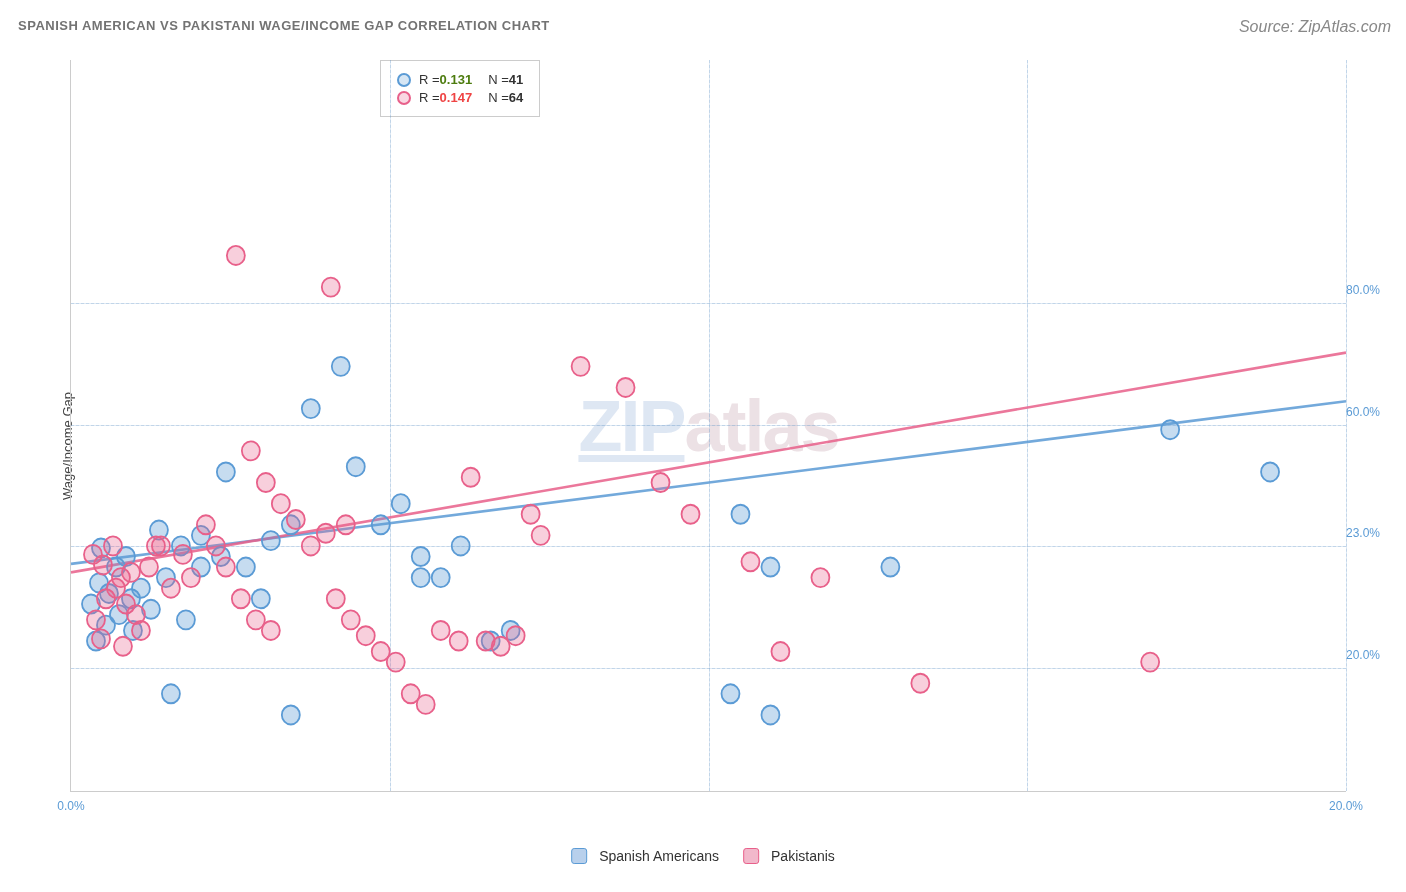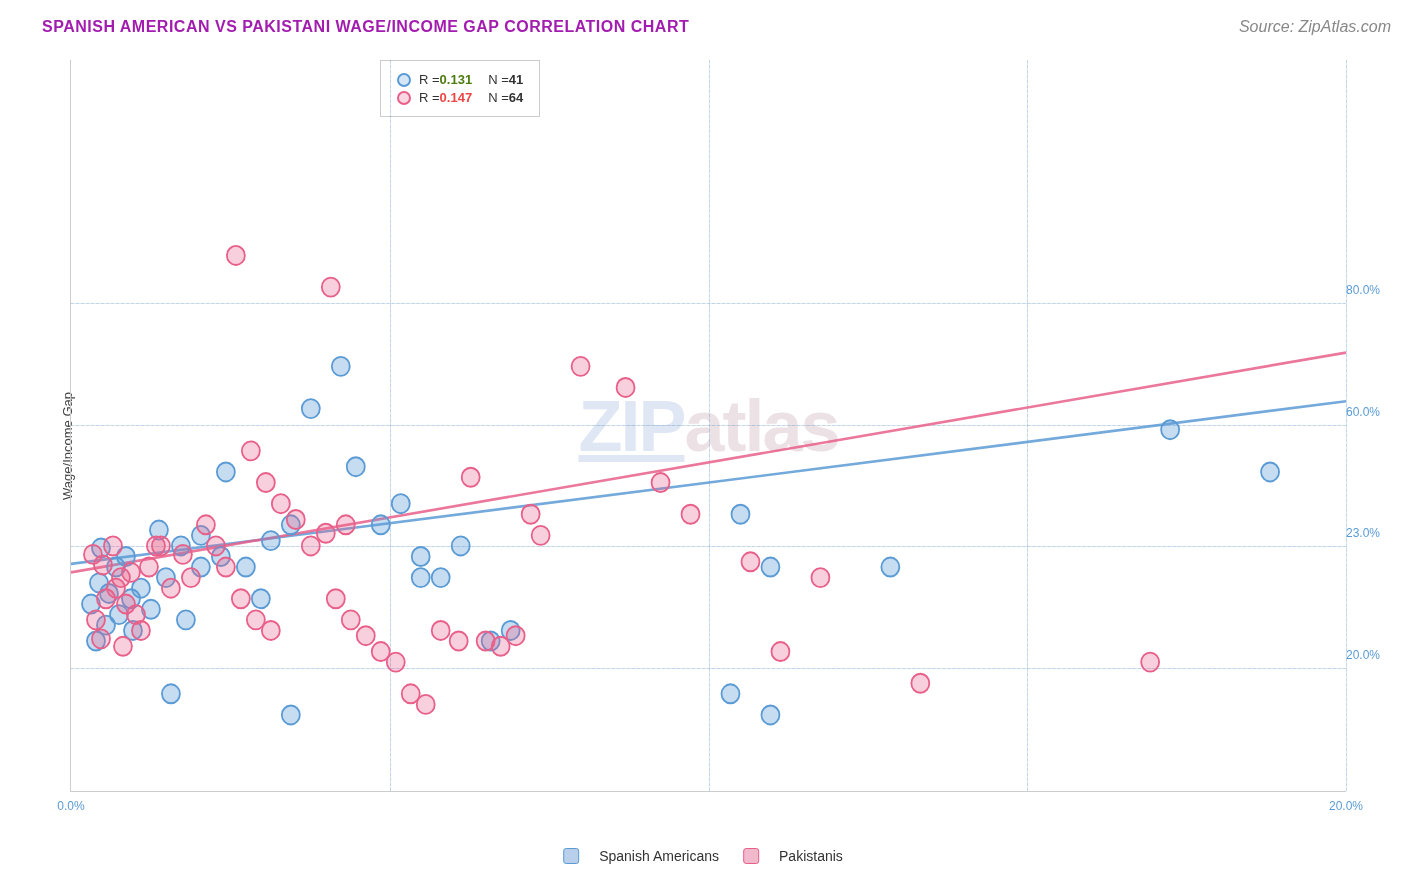--- a/index.html
+++ b/index.html
@@ -14,26 +14,25 @@
     .chart-container {
       position: absolute;
       top: 0; left: 0;
       width: 1406px;
       height: 892px;
     }
     .chart-title {
       position: absolute;
       top: 18px;
       left: 18px;
-      font-size: 16px;
+      font-size: 13px;
       font-weight: bold;
-      color: #a21caf;
+      color: #737373;
       letter-spacing: 0.5px;
       text-transform: uppercase;
-      margin-left: 24px;
     }
     .source-label {
       position: absolute;
       top: 18px;
       right: 15px;
       font-size: 16px;
       color: #888;
       font-style: italic;
     }
     .plot-area {
@@ -137,21 +136,21 @@
       bottom: 28px;
       left: 50%;
       transform: translateX(-50%);
       display: flex;
       align-items: center;
       gap: 24px;
     }
     .bottom-legend-item {
       display: flex;
       align-items: center;
-      gap: 20px;
+      gap: 12px;
       font-size: 14px;
       color: #333;
     }
     .bottom-legend-dot {
       width: 16px;
       height: 16px;
       border-radius: 3px;
     }
     
     .scatter-svg {

